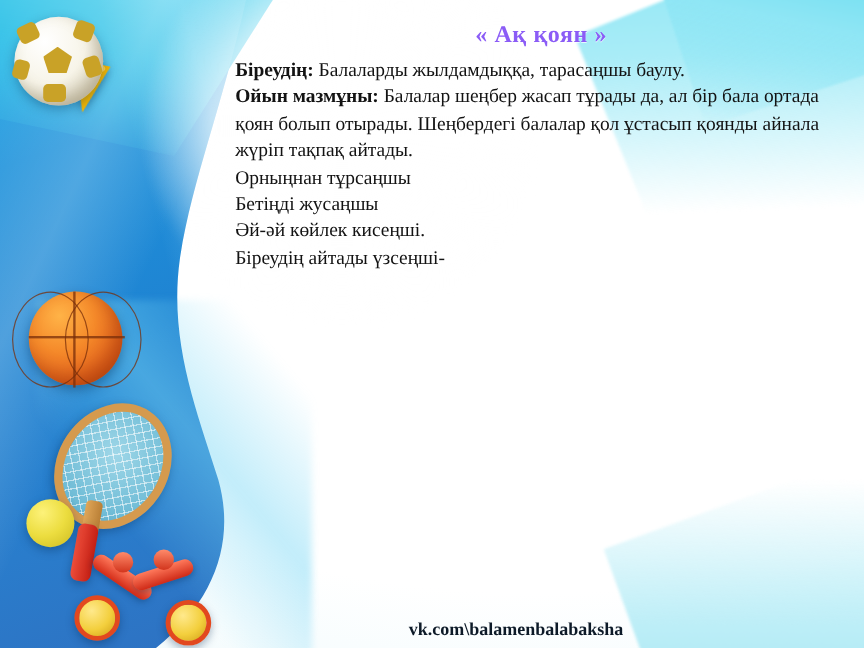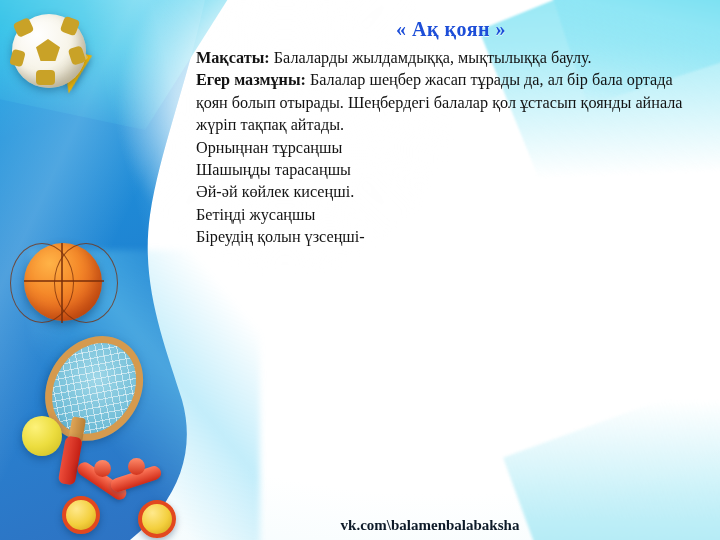--- a/index.html
+++ b/index.html
@@ -132,21 +132,21 @@
     border:4px solid #e2481f;box-shadow:0 3px 7px rgba(0,40,80,.35);}
   .db-w1{left:10px;top:44px;}
   .db-w2{left:86px;top:48px;}
   .db-knob{position:absolute;width:17px;height:17px;border-radius:50%;background:linear-gradient(180deg,#ff8a6a,#d2351d);}
   .db-k1{left:42px;top:8px;}
   .db-k2{left:76px;top:6px;}
 
   
   .content{position:absolute;left:196px;top:18px;width:510px;}
   .title{
-    text-align:center;font-weight:bold;font-size:20px;color:#1d4ed8;
+    text-align:center;font-weight:bold;font-size:20px;color:#8b5cf6;
     letter-spacing:.5px;margin:0 0 7px 0;line-height:1.1;
     text-shadow:0 1px 0 rgba(255,255,255,.7);
   }
   .body-text{
     font-size:16.2px;line-height:22.4px;color:#131313;
     text-align:left;
   }
   .body-text p{margin:0;}
   .lbl{font-weight:bold;}
   .poem{margin:0;}
@@ -209,30 +209,29 @@
     <span class="db-knob db-k1"></span>
     <span class="db-knob db-k2"></span>
     <span class="db-w db-w1"></span>
     <span class="db-w db-w2"></span>
   </div>
 
   <div class="content">
     <div class="title">« Ақ  қоян »</div>
 
     <div class="body-text">
-      <p><span class="lbl">Мақсаты:</span><span> Балаларды  жылдамдыққа, мықтылыққа баулу.</span></p>
-
-      <p><span class="lbl">Егер  мазмұны:</span><span> Балалар  шеңбер жасап  тұрады да, ал бір бала ортада  қоян болып  отырады. Шеңбердегі балалар  қол  ұстасып қоянды айнала  жүріп тақпақ айтады.</span></p>
+      <p><span class="lbl">Біреудің:</span><span> Балаларды  жылдамдыққа, тарасаңшы баулу.</span></p>
+
+      <p><span class="lbl">Ойын  мазмұны:</span><span> Балалар  шеңбер жасап  тұрады да, ал бір бала ортада  қоян болып  отырады. Шеңбердегі балалар  қол  ұстасып қоянды айнала  жүріп тақпақ айтады.</span></p>
 
       <div class="poem">
         <span class="ln">Орныңнан тұрсаңшы</span>
-        <span class="ln">Шашыңды тарасаңшы</span>
+        <span class="ln">Бетіңді жусаңшы</span>
         <span class="ln">Әй-әй көйлек кисеңші.</span>
-        <span class="ln">Бетіңді жусаңшы</span>
-        <span class="ln">Біреудің қолын үзсеңші-</span>
+        <span class="ln">Біреудің айтады үзсеңші-</span>
       </div>
 
     </div>
   </div>
 
   <div class="footer">
     <span class="vk">vk.com\balamenbalabaksha</span>
   </div>
 
 </div>

